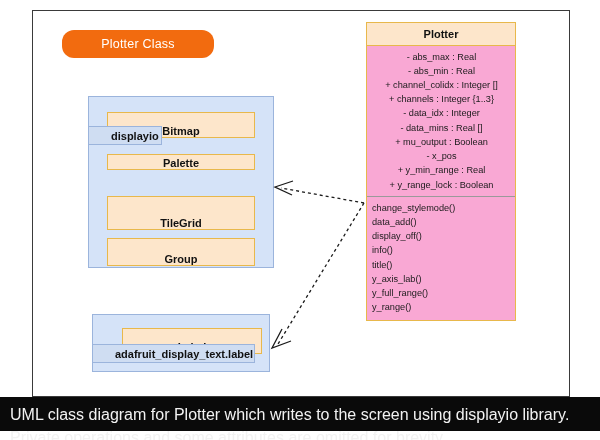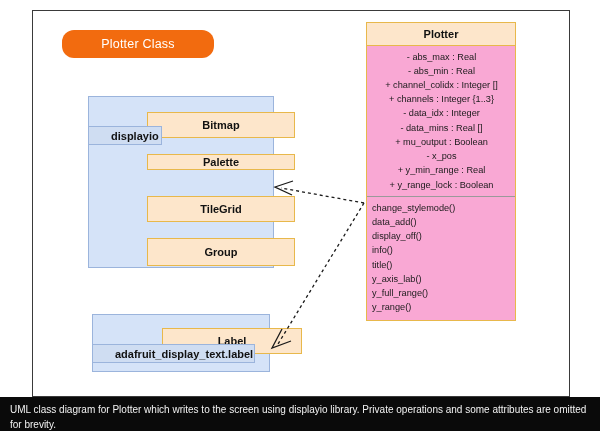--- a/index.html
+++ b/index.html
@@ -76,26 +76,25 @@
     box-sizing: border-box;
   }
 
   
   .class-box {
     position: absolute;
     background: #FDE6CB;
     border: 1.5px solid #E8B84B;
     box-sizing: border-box;
     display: flex;
-    align-items: center;
+    align-items: flex-end;
     justify-content: center;
     font-size: 11px;
     font-weight: bold;
     color: #111111;
-    margin-left: 40px;
   }
 
   
   .plotter {
     position: absolute;
     left: 366px;
     top: 22px;
     width: 150px;
     border: 1.5px solid #E8B84B;
     box-sizing: border-box;
@@ -138,21 +137,21 @@
 
   
   .caption {
     position: absolute;
     left: 0;
     top: 397px;
     width: 600px;
     height: 34px;
     background: #0a0a0a;
     color: #f2f2f2;
-    font-size: 10px;
+    font-size: 16px;
     line-height: 1.45;
     padding: 6px 2px 0 10px;
     box-sizing: border-box;
   }
 </style>
 </head>
 <body>
 
 <div id="screenshot">
 
@@ -163,21 +162,21 @@
   <div class="package" style="left:88px; top:78px; width:186px; height:190px;">
     <div class="package-tab" style="width:74px;">displayio</div>
     <div class="package-body" style="top:18px; width:186px; height:172px;"></div>
 
     <div class="class-box" style="left:19px; top:34px; width:148px; height:26px;">
       <span>Bitmap</span>
     </div>
     <div class="class-box" style="left:19px; top:76px; width:148px; height:16px;">
       <span>Palette</span>
     </div>
-    <div class="class-box" style="left:19px; top:118px; width:148px; height:26px;">
+    <div class="class-box" style="left:19px; top:118px; width:148px; height:34px;">
       <span>TileGrid</span>
     </div>
     <div class="class-box" style="left:19px; top:160px; width:148px; height:28px;">
       <span>Group</span>
     </div>
   </div>
 
   <div class="package" style="left:92px; top:296px; width:178px; height:76px;border-radius:14px;">
     <div class="package-tab" style="width:163px;">adafruit_display_text.label</div>
     <div class="package-body" style="top:18px; width:178px; height:58px;"></div>

